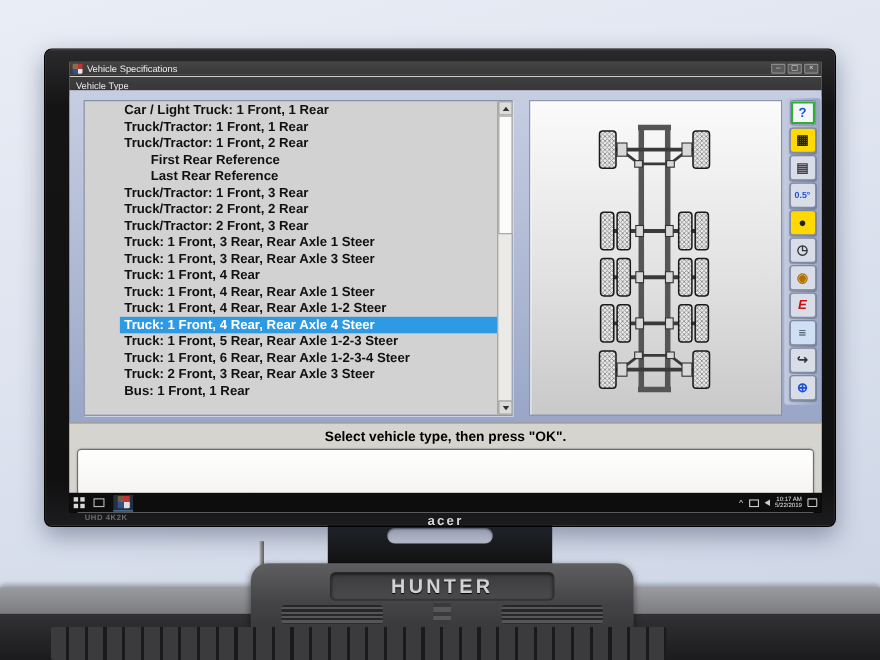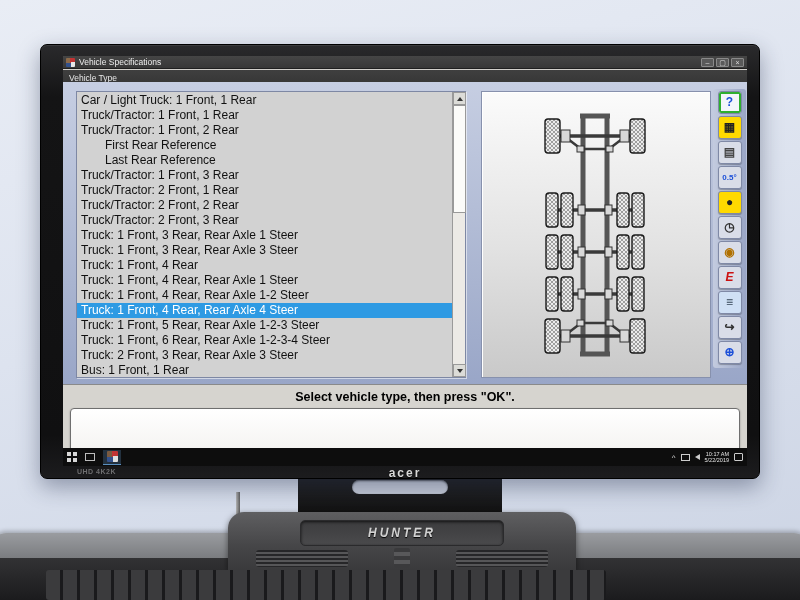--- a/index.html
+++ b/index.html
@@ -27,21 +27,21 @@
            color:#ddd;font-size:7px;line-height:7px;text-align:center;border-radius:1px;}
   .menubar{position:absolute;left:0;top:14px;right:0;height:17px;background:linear-gradient(#3f3f3f,#353535);
            border-bottom:1px solid #202020;display:flex;align-items:center;}
   .menu-item{color:#e8e8e8;font-size:8.5px;padding:0 6px;}
   .client{position:absolute;left:0;top:26px;right:0;bottom:0;
           background:linear-gradient(180deg,#c6cee2 0%,#a9b4d0 55%,#8f9dc2 100%);}
   
   .listbox{position:absolute;left:13px;top:9px;width:390px;height:287px;background:#d2d2d2;
            border:1px solid #7e88a4;box-shadow:1px 1px 0 rgba(255,255,255,.55);}
   .list-rows{position:absolute;left:0;top:0;right:13px;bottom:0;overflow:hidden;padding-top:1px;}
-  .list-row{height:15px;line-height:15px;padding-left:4px;font-size:12px;font-weight:normal;color:#111;white-space:nowrap;}
+  .list-row{height:15px;line-height:15px;padding-left:4px;font-size:12px;font-weight:bold;color:#111;white-space:nowrap;margin-left:32px;}
   .list-row.indent{padding-left:28px;}
   .list-row.selected{background:#2e9ae3;color:#fff;}
   .scrollbar{position:absolute;top:0;right:0;width:13px;bottom:0;background:#eceae6;border-left:1px solid #9a9a9a;}
   .sb-btn{position:absolute;left:0;width:13px;height:13px;background:#dcdcd8;border:1px solid #999;
           display:flex;align-items:center;justify-content:center;}
   .sb-up{top:0;} .sb-down{bottom:0;}
   .tri-up{width:0;height:0;border-left:3px solid transparent;border-right:3px solid transparent;border-bottom:4px solid #333;}
   .tri-down{width:0;height:0;border-left:3px solid transparent;border-right:3px solid transparent;border-top:4px solid #333;}
   .sb-thumb{position:absolute;left:0;top:13px;width:13px;height:108px;background:#fbfbf9;border:1px solid #999;}
   
@@ -91,21 +91,21 @@
   .rod{position:absolute;width:4px;height:34px;top:492px;background:linear-gradient(90deg,#b5b5b5,#5e5e5e);}
   .rod.left{left:236px;} .rod.right{left:497px;}
   .wings{position:absolute;left:-8px;right:-8px;top:533px;height:52px;border-radius:14px;
          background:linear-gradient(180deg,#9a9ca0,#6c6e71 70%,#55575a);box-shadow:0 -2px 4px rgba(0,0,0,.25);}
   .base-dark{position:absolute;left:0;right:0;top:558px;height:42px;background:linear-gradient(#323234,#1b1b1d);}
   .console-top{position:absolute;left:228px;top:512px;width:348px;height:58px;border-radius:16px 16px 0 0;
                background:linear-gradient(180deg,#5f5f61,#454547 60%,#3a3a3c);box-shadow:0 2px 6px rgba(0,0,0,.5);}
   .hunter-plaque{position:absolute;left:72px;top:8px;width:204px;height:26px;border-radius:5px;
                  background:linear-gradient(#3c3c3e,#4a4a4c);border:1px solid #2a2a2c;box-shadow:inset 0 1px 3px rgba(0,0,0,.7);
                  display:flex;align-items:center;justify-content:center;}
-  .hunter-text{font-style:italic;font-weight:900;letter-spacing:3px;font-size:12px;color:#d2d2d2;
+  .hunter-text{font-weight:900;letter-spacing:3px;font-size:18px;color:#d2d2d2;
                text-shadow:0 1px 1px #000,0 -1px 0 rgba(255,255,255,.25);}
   .vent{position:absolute;top:38px;width:92px;height:17px;border-radius:3px;
         background:repeating-linear-gradient(180deg,#262628 0 2px,#565658 2px 4px);}
   .vent.left{left:28px;} .vent.right{right:28px;}
   .vent-mid{position:absolute;left:166px;top:36px;width:16px;height:20px;border-radius:2px;
             background:repeating-linear-gradient(180deg,#3a3a3c 0 4px,#58585a 4px 8px);}
   .keyboard{position:absolute;left:46px;top:570px;width:560px;height:30px;background:#1e1e20;border-radius:3px;
             background-image:repeating-linear-gradient(90deg,#3b3b3d 0 14px,#1a1a1c 14px 17px),
                              repeating-linear-gradient(180deg,#3b3b3d 0 12px,#1a1a1c 12px 15px);}
 </style>
@@ -150,21 +150,20 @@
         <div class="client">
 
           <div class="listbox">
             <div class="list-rows">
                 <div class="list-row">Car / Light Truck:  1 Front, 1 Rear</div>
                 <div class="list-row">Truck/Tractor:  1 Front, 1 Rear</div>
                 <div class="list-row">Truck/Tractor:  1 Front, 2 Rear</div>
                 <div class="list-row indent">First Rear Reference</div>
                 <div class="list-row indent">Last Rear Reference</div>
                 <div class="list-row">Truck/Tractor:  1 Front, 3 Rear</div>
-                <div class="list-row">Truck/Tractor:  2 Front, 1 Rear</div>
                 <div class="list-row">Truck/Tractor:  2 Front, 2 Rear</div>
                 <div class="list-row">Truck/Tractor:  2 Front, 3 Rear</div>
                 <div class="list-row">Truck:  1 Front, 3 Rear, Rear Axle 1 Steer</div>
                 <div class="list-row">Truck:  1 Front, 3 Rear, Rear Axle 3 Steer</div>
                 <div class="list-row">Truck:  1 Front, 4 Rear</div>
                 <div class="list-row">Truck:  1 Front, 4 Rear, Rear Axle 1 Steer</div>
                 <div class="list-row">Truck:  1 Front, 4 Rear, Rear Axle 1-2 Steer</div>
                 <div class="list-row selected">Truck:  1 Front, 4 Rear, Rear Axle 4 Steer</div>
                 <div class="list-row">Truck:  1 Front, 5 Rear, Rear Axle 1-2-3 Steer</div>
                 <div class="list-row">Truck:  1 Front, 6 Rear, Rear Axle 1-2-3-4 Steer</div>

